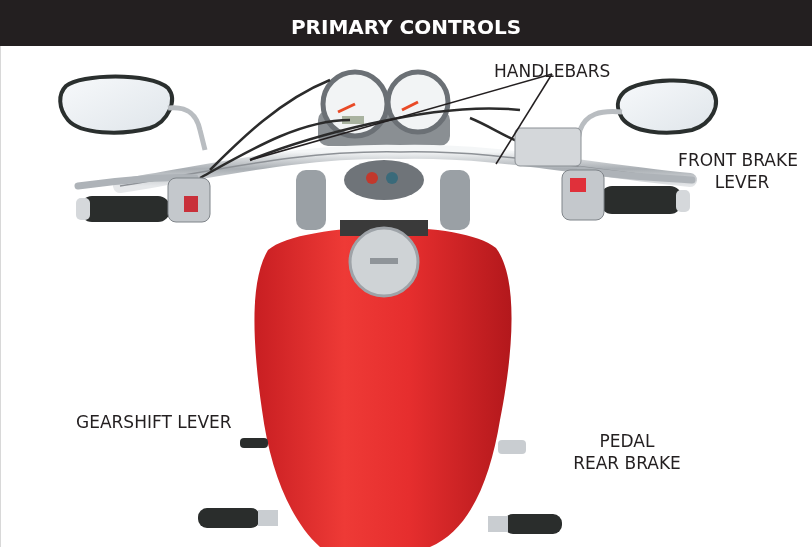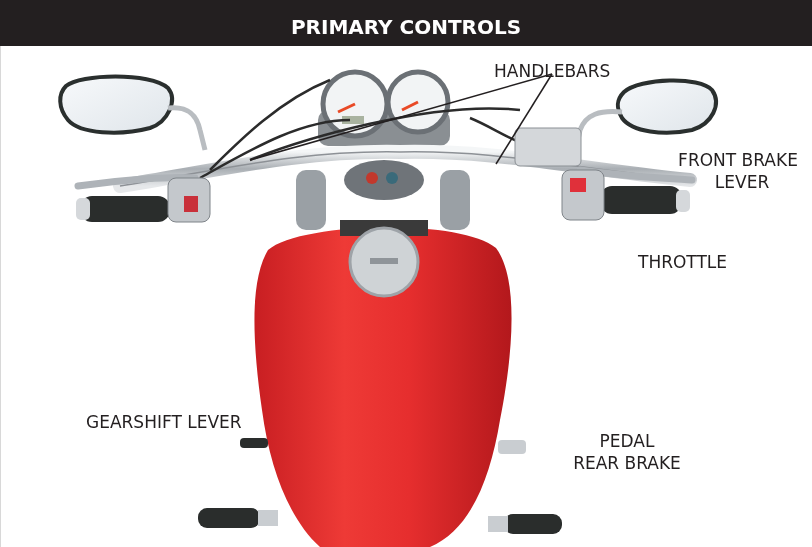--- a/index.html
+++ b/index.html
@@ -119,19 +119,18 @@
       <line x1="552" y1="74" x2="250" y2="160"></line>
       <line x1="552" y1="74" x2="496" y2="164"></line>
     </g>
   </svg>
 
   <div class="label" style="left:494px; top:4px;margin-top:10px;">HANDLEBARS</div>
   <div class="label" style="left:668px; top:103px; width:140px;">
     <div>FRONT BRAKE</div>
     <div style="padding-left:8px;text-align:center;">LEVER</div>
   </div>
-  <div class="label left" style="left:638px; top:205px;">THROTTLE</div>
-  <div class="label left" style="left:86px; top:365px;text-align:right;">GEARSHIFT LEVER</div>
+  <div class="label left" style="left:76px; top:365px;text-align:right;">GEARSHIFT LEVER</div>
   <div class="label" style="left:563px; top:384px; width:128px;">
     <div>PEDAL</div>
     <div>REAR BRAKE</div>
   </div>
 </div>
 
 </body></html>

